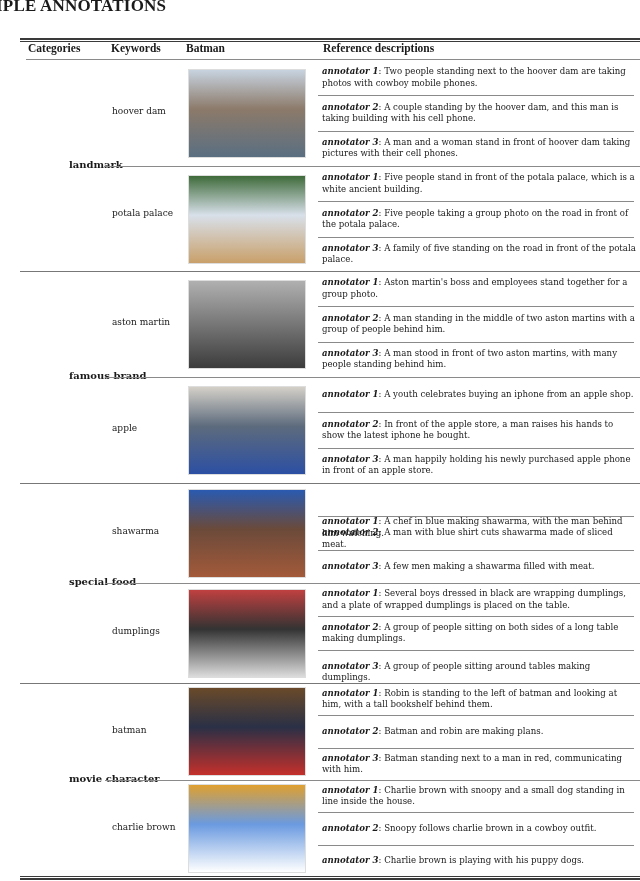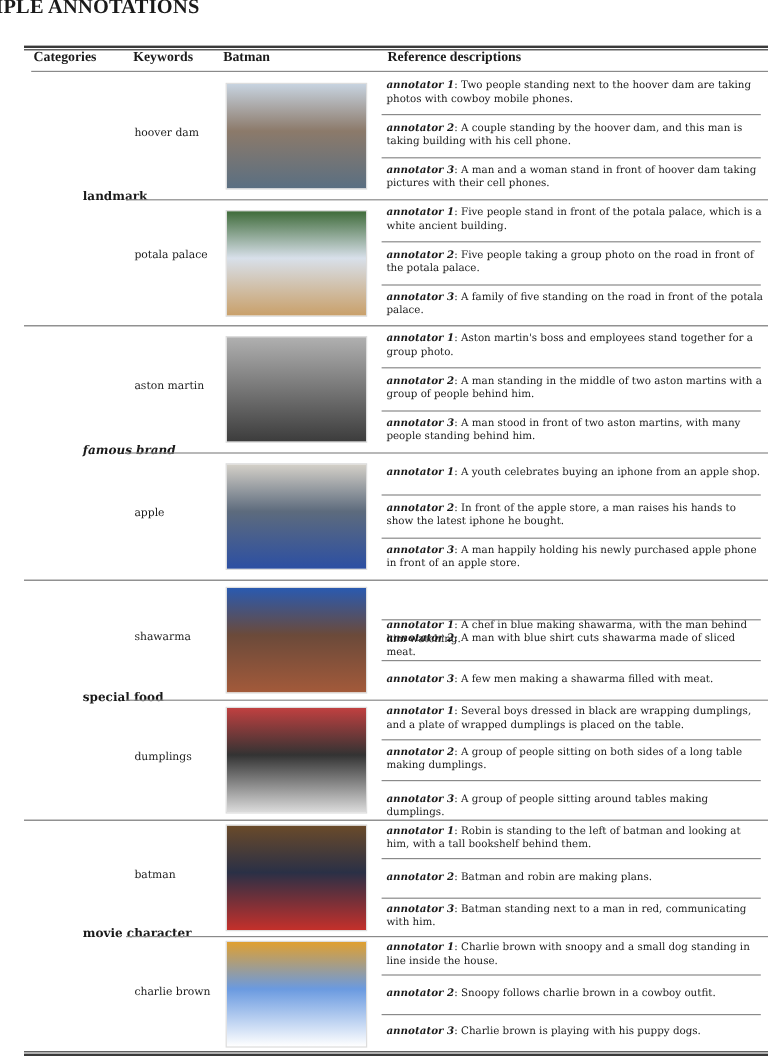--- a/index.html
+++ b/index.html
@@ -66,21 +66,21 @@
     <div class="desc" style="top: 101.7px;"><span class="ann">annotator 2</span><span>: A couple standing by the hoover dam, and this man is taking building with his cell phone.</span></div>
     <div class="sep" style="top: 131px;"></div>
     <div class="desc" style="top: 137.033px;"><span class="ann">annotator 3</span><span>: A man and a woman stand in front of hoover dam taking pictures with their cell phones.</span></div>
     <div class="kw" style="top: 208px;">potala palace</div>
     <div class="img" style="top: 174.5px; background: linear-gradient(rgb(63, 107, 58) 0%, rgb(216, 224, 234) 45%, rgb(201, 160, 106) 100%);"></div>
     <div class="desc" style="top: 172.367px;"><span class="ann">annotator 1</span><span>: Five people stand in front of the potala palace, which is a white ancient building.</span></div>
     <div class="sep" style="top: 201px;"></div>
     <div class="desc" style="top: 207.7px;"><span class="ann">annotator 2</span><span>: Five people taking a group photo on the road in front of the potala palace.</span></div>
     <div class="sep" style="top: 237px;"></div>
     <div class="desc" style="top: 243.033px;"><span class="ann">annotator 3</span><span>: A family of five standing on the road in front of the potala palace.</span></div>
-    <div class="cat" style="top: 370px; font-style: italic;">famous brand</div>
+    <div class="cat" style="top: 370px;">famous brand</div>
     <div class="rule thin" style="left: 105px; top: 377px; width: 535px; height: 1px;"></div>
     <div class="rule thin" style="left: 20px; top: 483px; width: 620px; height: 1px; background: rgb(119, 119, 119);"></div>
     <div class="kw" style="top: 317px;">aston martin</div>
     <div class="img" style="top: 279.5px; background: linear-gradient(rgb(176, 176, 176) 0%, rgb(124, 124, 124) 45%, rgb(60, 60, 60) 100%);"></div>
     <div class="desc" style="top: 277.367px;"><span class="ann">annotator 1</span><span>: Aston martin's boss and employees stand together for a group photo.</span></div>
     <div class="sep" style="top: 306px;"></div>
     <div class="desc" style="top: 312.7px;"><span class="ann">annotator 2</span><span>: A man standing in the middle of two aston martins with a group of people behind him.</span></div>
     <div class="sep" style="top: 342px;"></div>
     <div class="desc" style="top: 348.033px;"><span class="ann">annotator 3</span><span>: A man stood in front of two aston martins, with many people standing behind him.</span></div>
     <div class="kw" style="top: 423px;">apple</div>

